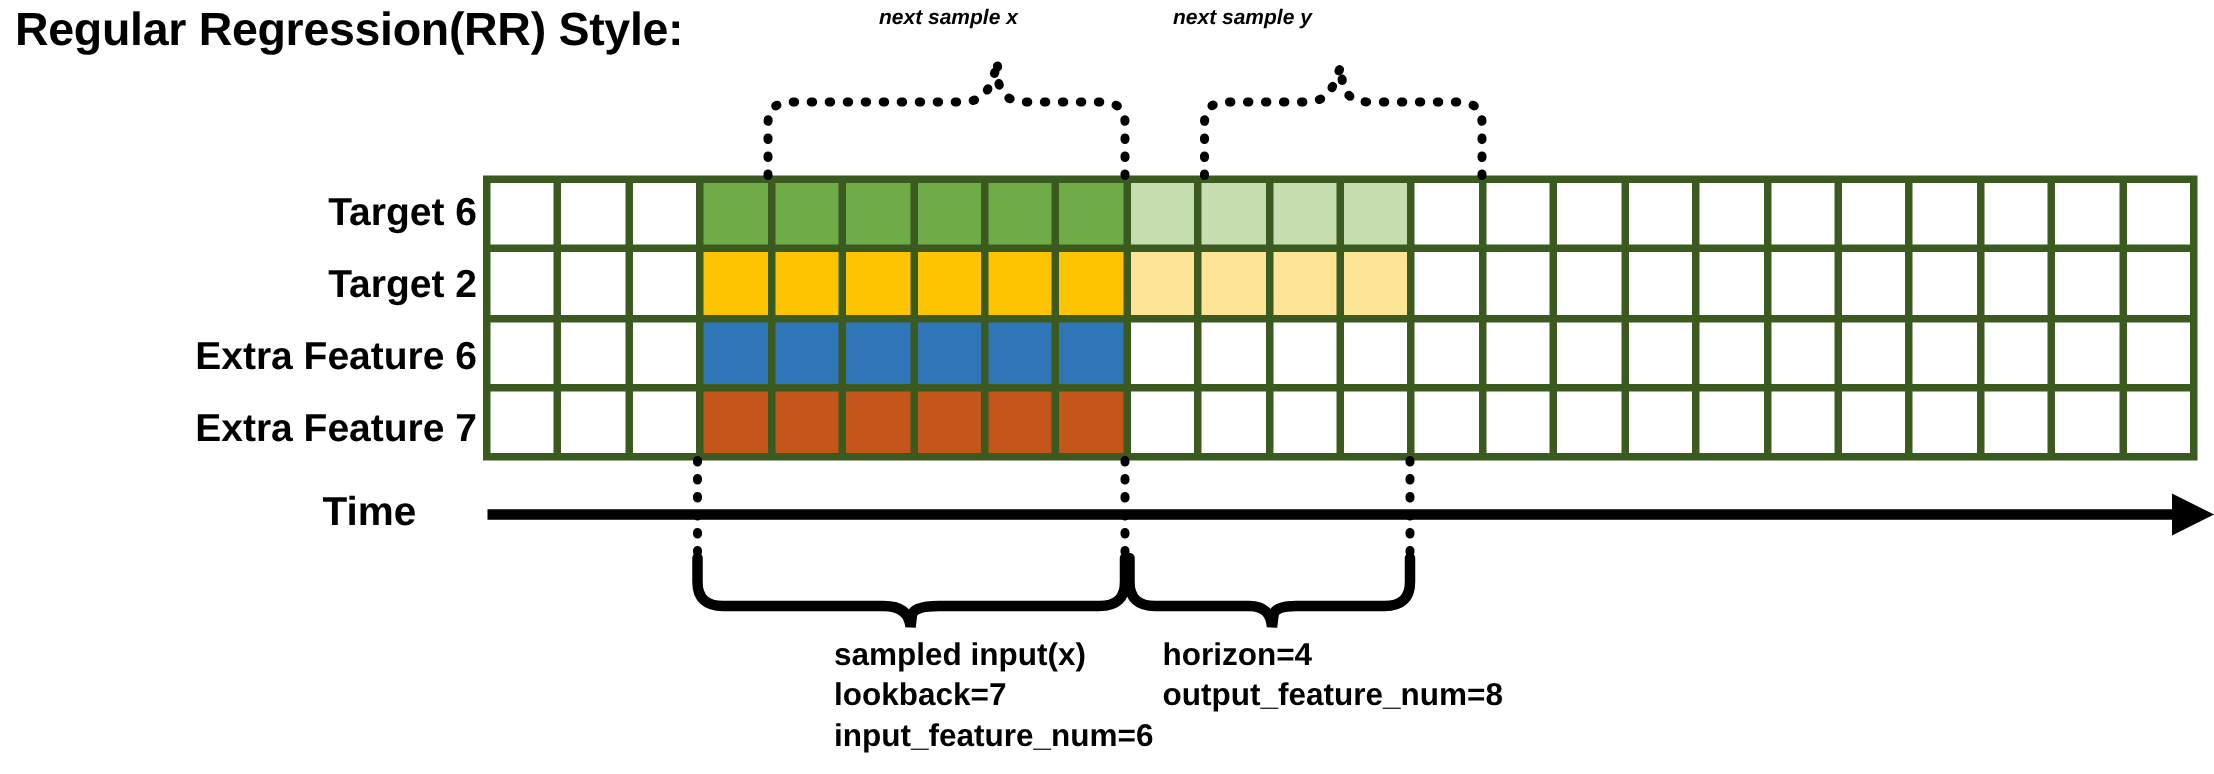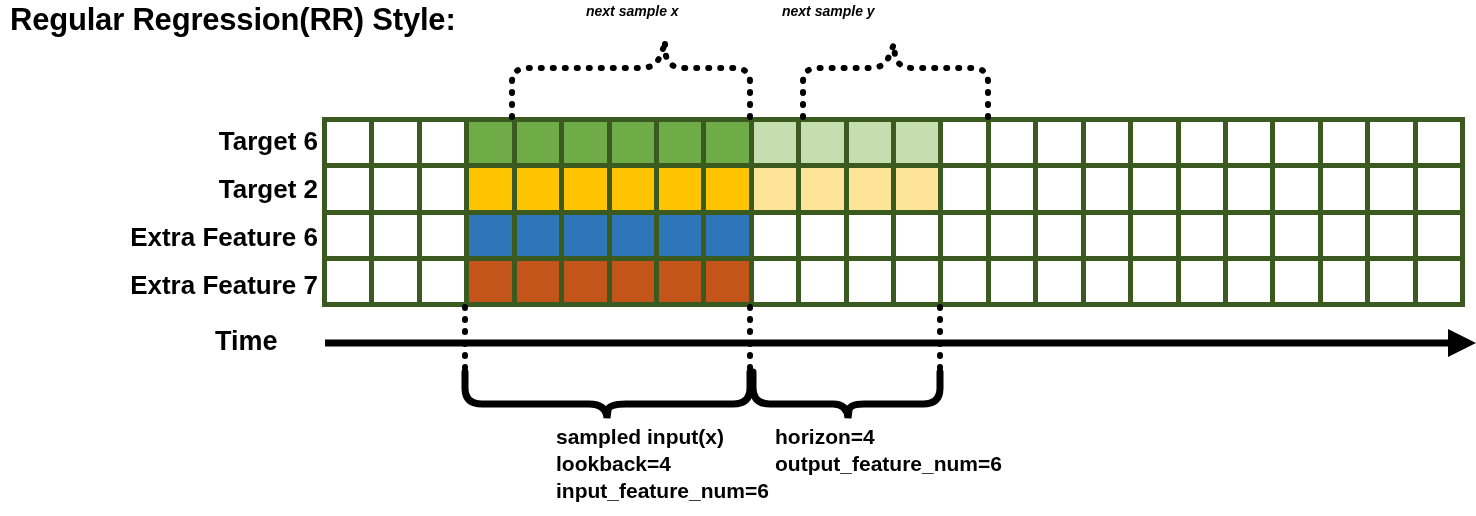--- a/index.html
+++ b/index.html
@@ -169,27 +169,27 @@
       <div class="cell" style="background: rgb(255, 255, 255);"></div>
     </div>
 
   <div class="brace-top-label" style="left:586px;top:3px;">next sample x</div>
   <div class="brace-top-label" style="left:782px;top:3px;">next sample y</div>
 
   <div class="time-label">Time</div>
 
   <div class="bottom-label" style="left:508px;top:423px;margin-left:48px;">
     <div>sampled input(x)</div>
-    <div>lookback=4</div>
+    <div>lookback=7</div>
     <div>input_feature_num=6</div>
   </div>
 
   <div class="bottom-label" style="left:775px;top:423px;">
     <div>horizon=4</div>
-    <div>output_feature_num=6</div>
+    <div>output_feature_num=8</div>
   </div>
 
   <svg id="overlay" viewBox="0 0 1476 516">
 
     <g fill="none" stroke="#000" stroke-width="6" stroke-linecap="round" stroke-dasharray="1 11">
       <path d="M 512,117 L 512,82 Q 512,68 528,68 L 641,68 Q 656,68 660,56 L 665,44"></path>
       <path d="M 750,117 L 750,82 Q 750,68 734,68 L 684,68 Q 669,68 666,56 L 665,44"></path>
     </g>
 
     <g fill="none" stroke="#000" stroke-width="6" stroke-linecap="round" stroke-dasharray="1 11">

